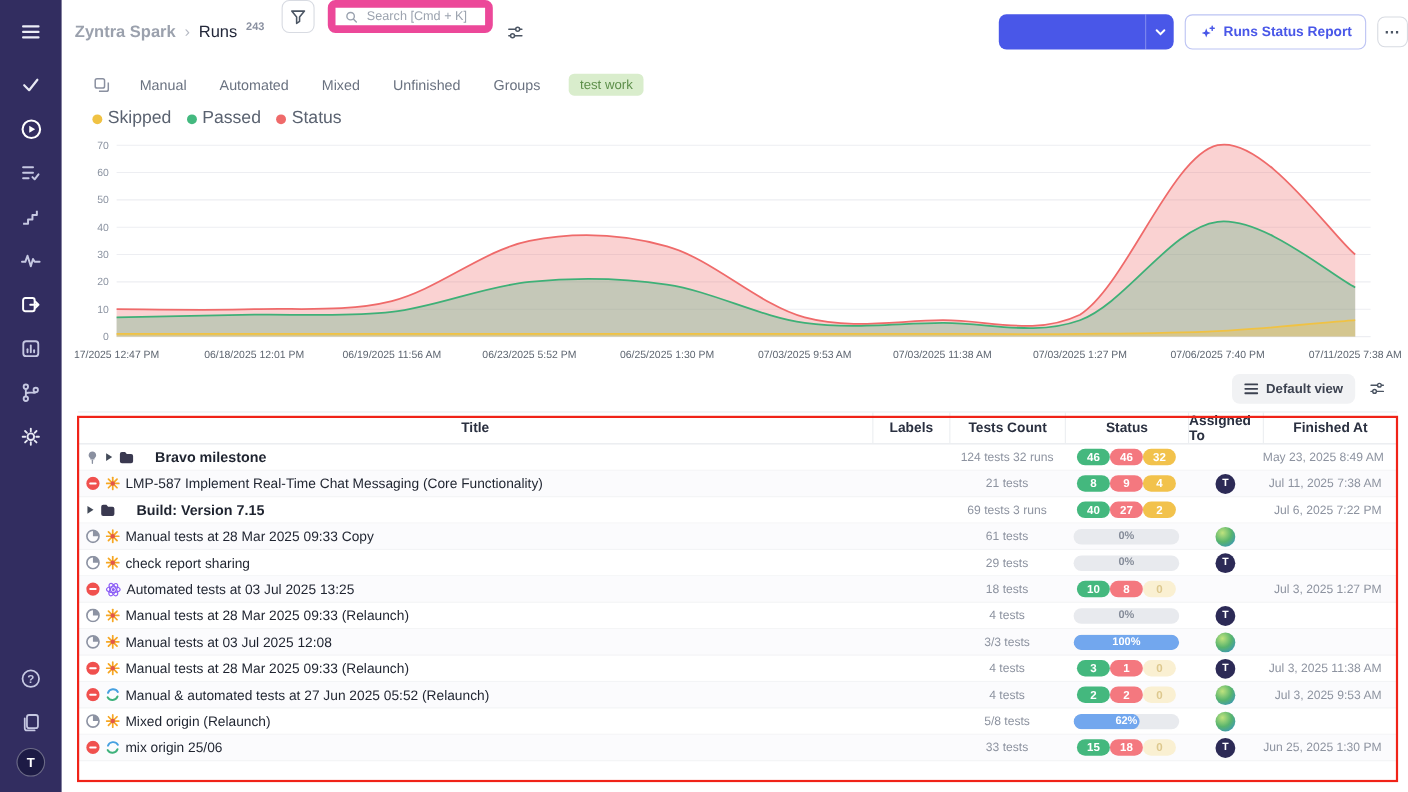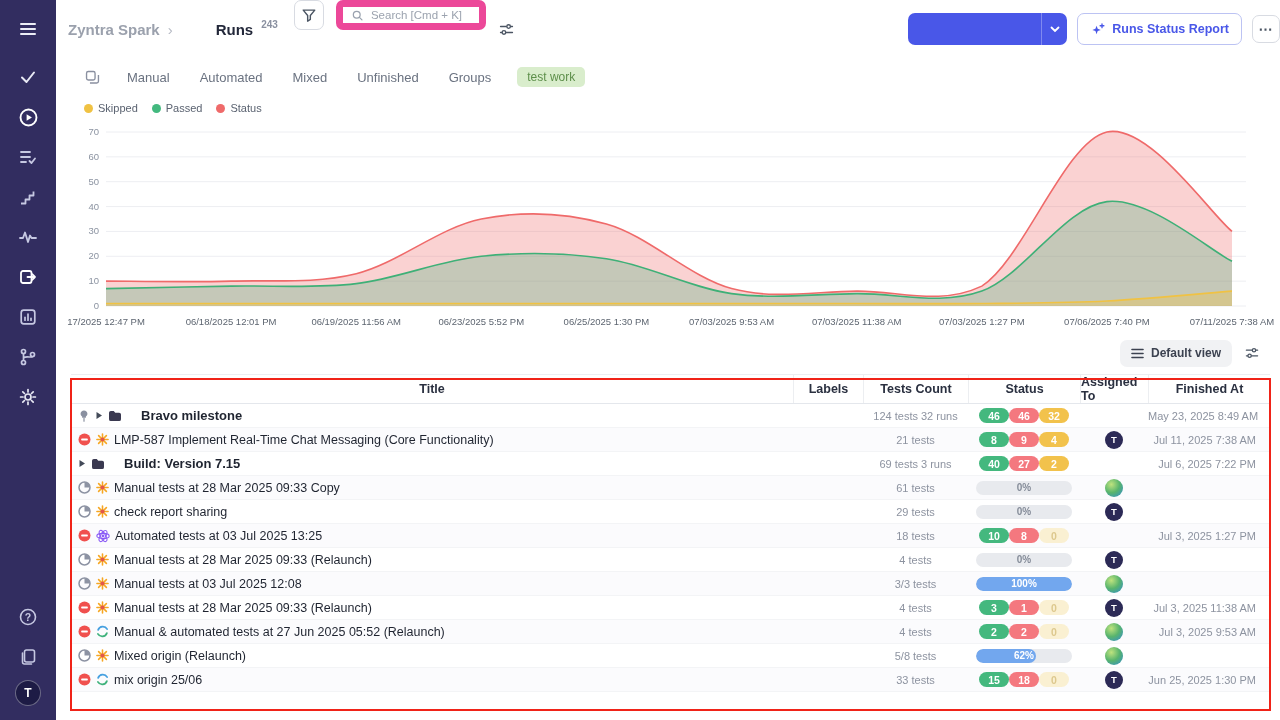--- a/index.html
+++ b/index.html
@@ -19,21 +19,21 @@
   .side-spacer { margin-top:auto; }
   .side-avatar { width:26px; height:26px; border-radius:50%; background:#1d1b45; border:1px solid rgba(255,255,255,.35);
     color:#fff; font-size:12px; font-weight:bold; display:flex; align-items:center; justify-content:center; cursor:pointer; }
   
   .main { margin-left:56px; height:720px; }
   
   .topbar { display:flex; height:58px; padding:0 0; }
   .breadcrumb { display:flex; align-items:center; gap:8px; margin-left:12px; font-size:15px; white-space:nowrap; }
   .bc-project { color:#9ba1ad; font-weight:bold; }
   .bc-sep { color:#b6bac4; }
-  .bc-page { color:#23283a; font-weight:bold;margin-left:35px; }
+  .bc-page { color:#23283a; font-weight:normal; }
   .bc-count { color:#8a90a0; font-size:10px; font-weight:bold; transform:translateY(-5px); }
   .icon-btn { width:30px; height:30px; border:1px solid #d8dbe2; border-radius:7px; background:#fff;
     display:flex; align-items:center; justify-content:center; cursor:pointer; }
   .funnel-btn { margin-left:16px; }
   .search { display:flex; align-items:center; gap:6px; width:150px; height:30px; border:7px solid #ec4899;
     border-radius:7px; padding:0 9px; margin-left:12px; background:#fff; }
   .search input { border:none; outline:none; width:100%; font-size:11.5px; font-family:inherit; color:#333; }
   .search input::placeholder { color:#9ca3af; }
   .bare-icon { margin-left:12px; cursor:pointer; display:flex; align-items:center; }
   .topbar-right { margin-left:auto; display:flex; align-items:center; gap:10px; }
@@ -43,21 +43,21 @@
   .btn-outline { display:flex; align-items:center; gap:7px; height:32px; padding:0 12px; border:1px solid #bcc3f3;
     border-radius:7px; color:#4957e8; font-size:12.5px; font-weight:bold; background:#fff; cursor:pointer; white-space:nowrap; }
   .more-btn { width:28px; height:28px; border:1px solid #d8dbe2; border-radius:7px; background:#fff; color:#4b5563;
     font-size:14px; font-weight:bold; display:flex; align-items:center; justify-content:center; cursor:pointer; letter-spacing:1px; }
   
   .filterbar { display:flex; align-items:center; gap:26px; padding:8px 16px 6px 28px; font-size:13px; color:#6a7280; height:36px; }
   .filterbar .tab { cursor:pointer; white-space:nowrap; }
   .tag-chip { background:#d9edcc; color:#5d8f4a; font-size:12px; padding:3px 10px; border-radius:5px; cursor:pointer; }
   
   .legend { display:flex; align-items:center; gap:14px; padding:4px 16px 0 28px; height:24px; }
-  .legend-item { display:flex; align-items:center; gap:5px; font-size:11px; color:#5a6270; }
+  .legend-item { display:flex; align-items:center; gap:5px; font-size:16px; color:#5a6270; }
   .dot { width:9px; height:9px; border-radius:50%; display:inline-block; }
   
   .chart-wrap { padding:4px 0 0 16px; height:216px; }
   .chart-wrap svg { overflow:visible; }
   
   .viewbar { display:flex; justify-content:flex-end; align-items:center; gap:12px; padding:6px 20px; height:38px; }
   .view-btn { display:flex; align-items:center; gap:7px; background:#f1f2f4; border-radius:7px; height:27px; padding:0 11px;
     font-size:12px; color:#3c4250; cursor:pointer; font-weight:bold; }
   
   .table { margin:2px 10px 0 15px; }

